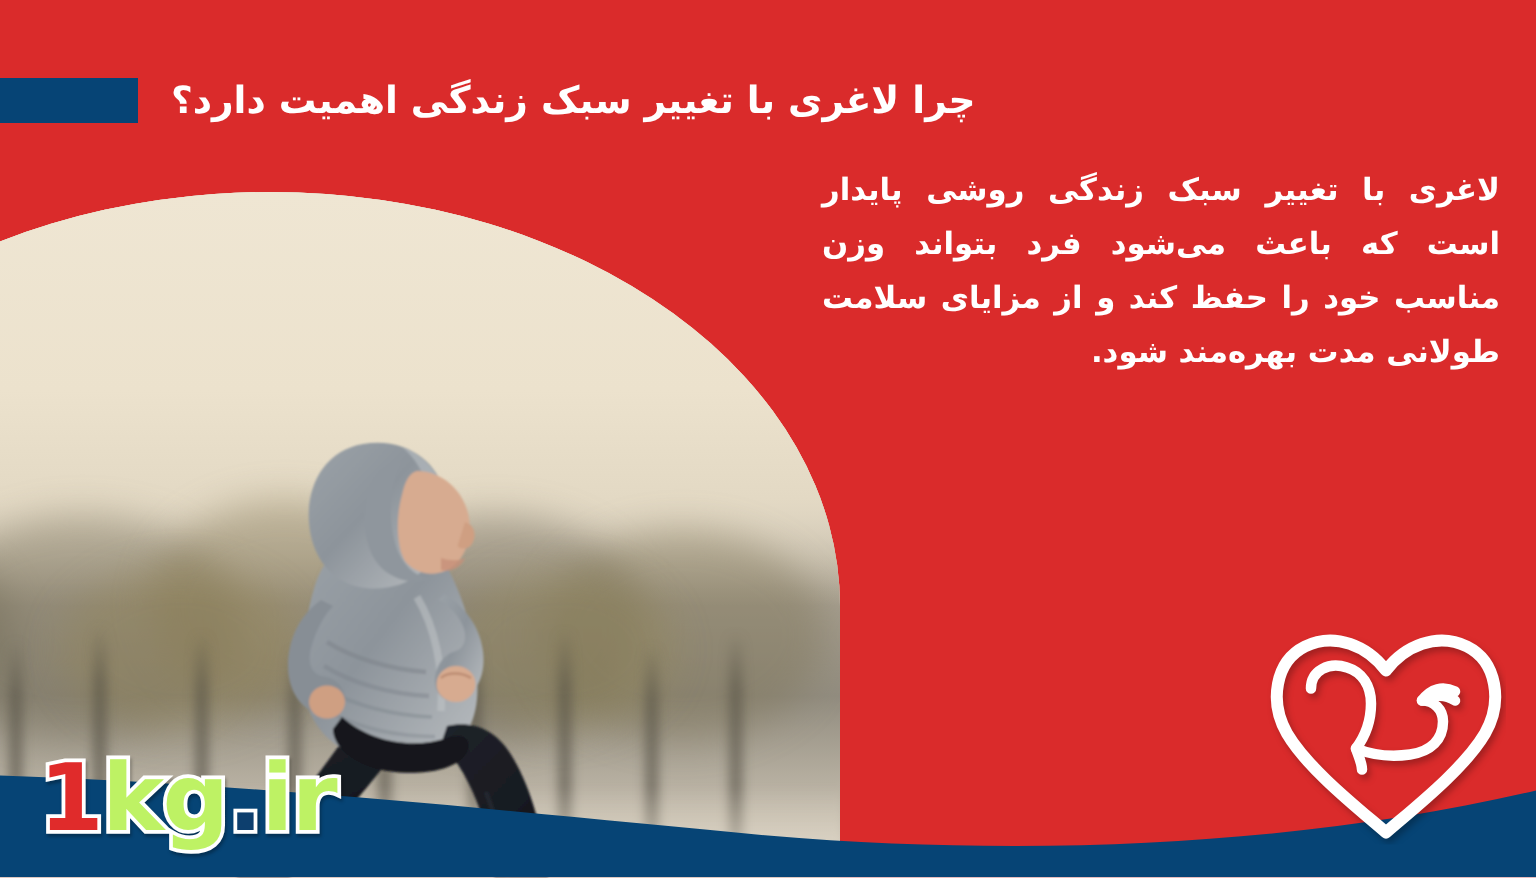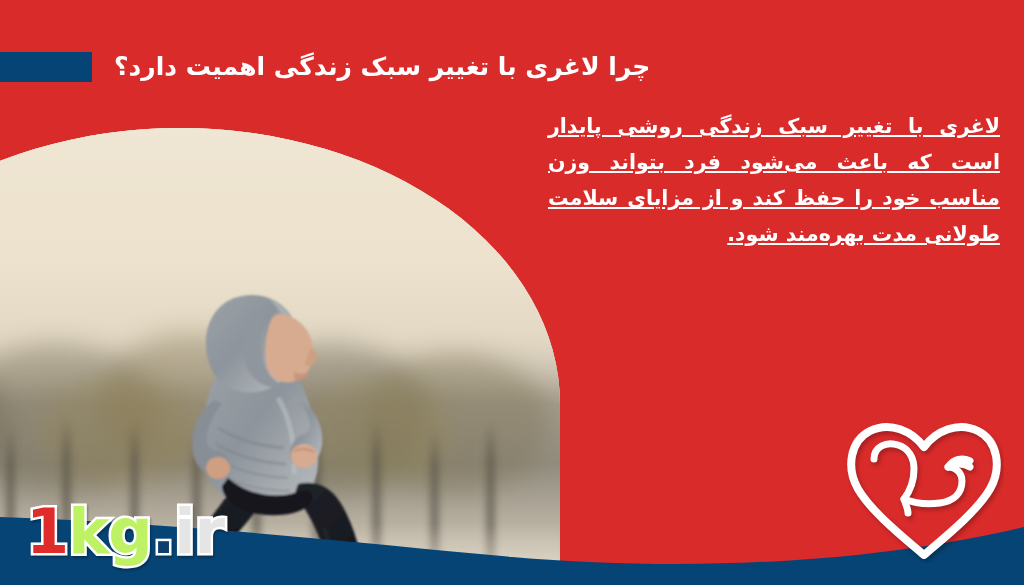--- a/index.html
+++ b/index.html
@@ -115,40 +115,40 @@
     top:108px;
     width:452px;
     color:#ffffff;
     direction:rtl;
     text-align:justify;
     text-align-last:justify;
     font-size:20.5px;
     line-height:36px;
     font-weight:600;
   }
-  #body-text p { text-align:justify; text-align-last:right;text-decoration:underline; }
+  #body-text p { text-align:justify; text-align-last:right; }
 
   
   #logo {
     position:absolute;
     left:26px;
     bottom:22px;
     font-size:62px;
     font-weight:bold;
     line-height:1;
     letter-spacing:-1px;
     white-space:nowrap;
     -webkit-text-stroke:5px #ffffff;
     paint-order:stroke fill;
     filter:drop-shadow(1px 2px 1px rgba(0,0,0,.28));
   }
   #logo .c1  { color:#e02b2b; }
   #logo .ckg { color:#bef264; }
   #logo .cdot{ color:#0d3f6e; }
-  #logo .cir { color:#e5e5e5; }
+  #logo .cir { color:#bef264; }
 
   
   #heart-badge {
     position:absolute;
     right:20px;
     bottom:22px;
     width:160px;
     height:150px;
   }
 </style>

